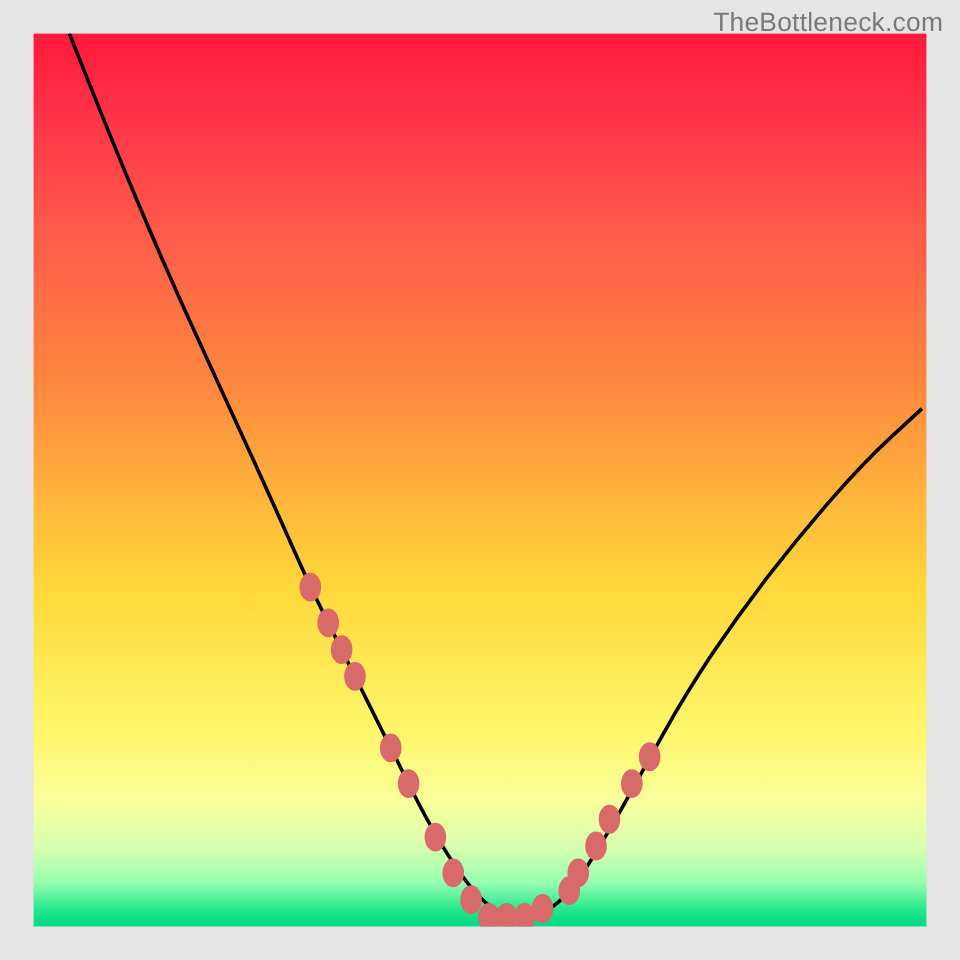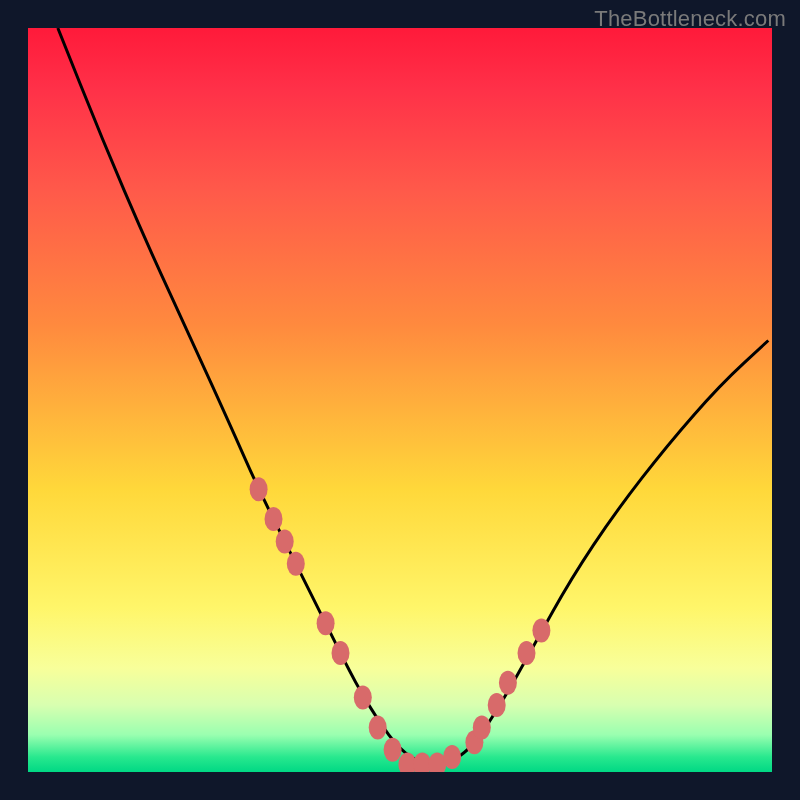--- a/index.html
+++ b/index.html
@@ -8,21 +8,21 @@
     width: 800px;
     height: 800px;
     overflow: hidden;
     background: #000;
     font-family: Arial, Helvetica, sans-serif;
   }
   .frame {
     position: relative;
     width: 800px;
     height: 800px;
-    background: #0f172a;
+    background: #e5e5e5;
   }
   .plot-area {
     position: absolute;
     left: 28px;
     top: 28px;
     width: 744px;
     height: 744px;
     
     background: linear-gradient(
       to bottom,

